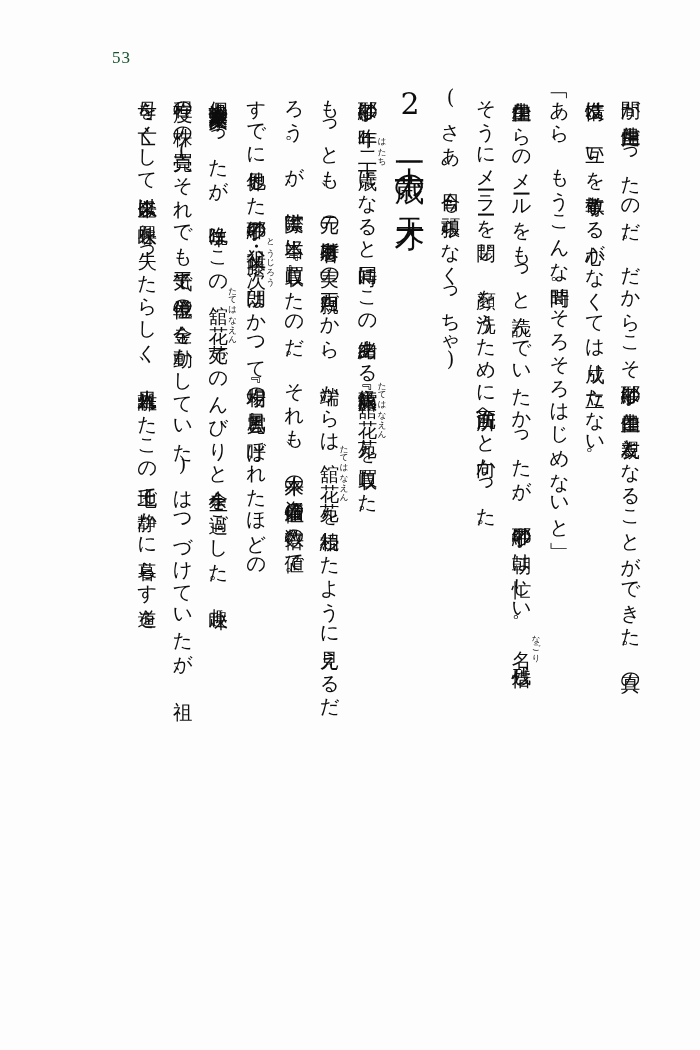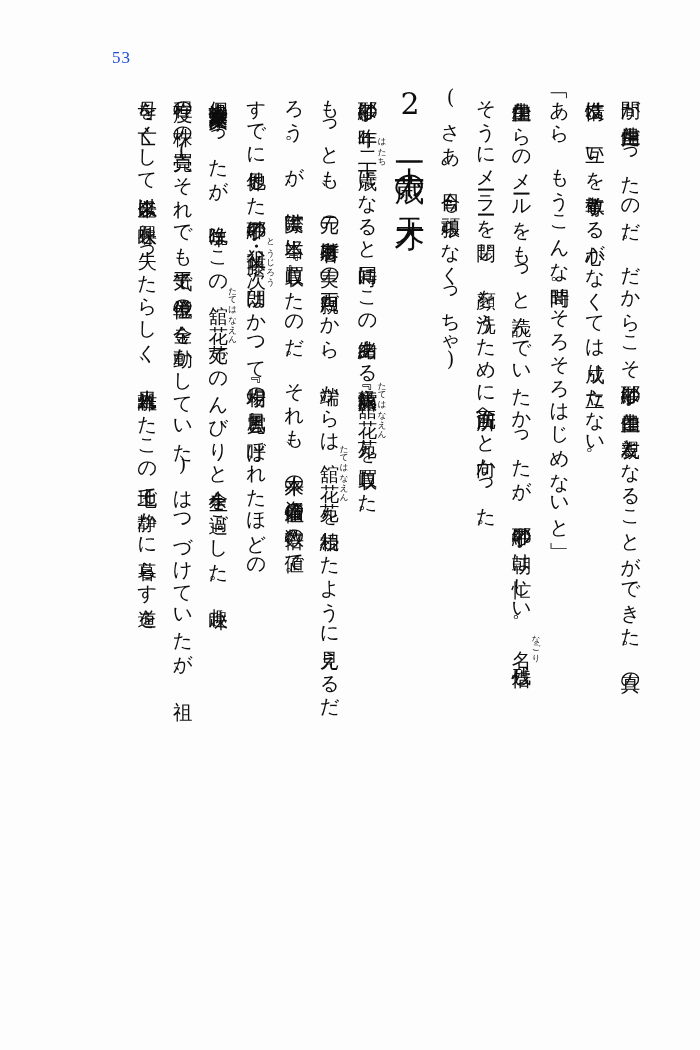--- a/index.html
+++ b/index.html
@@ -21,21 +21,21 @@
     inset: 0;
     background: #fdfdfd;
   }
 
   .page-number {
     position: absolute;
     top: 48px;
     left: 112px;
     font-size: 17px;
     letter-spacing: 1px;
-    color: #1d4ed8;
+    color: #14532d;
     font-family: "Liberation Serif", serif;
   }
 
   
   .vtext {
     position: absolute;
     top: 86px;
     right: 52px;
     left: 62px;
     bottom: 46px;

